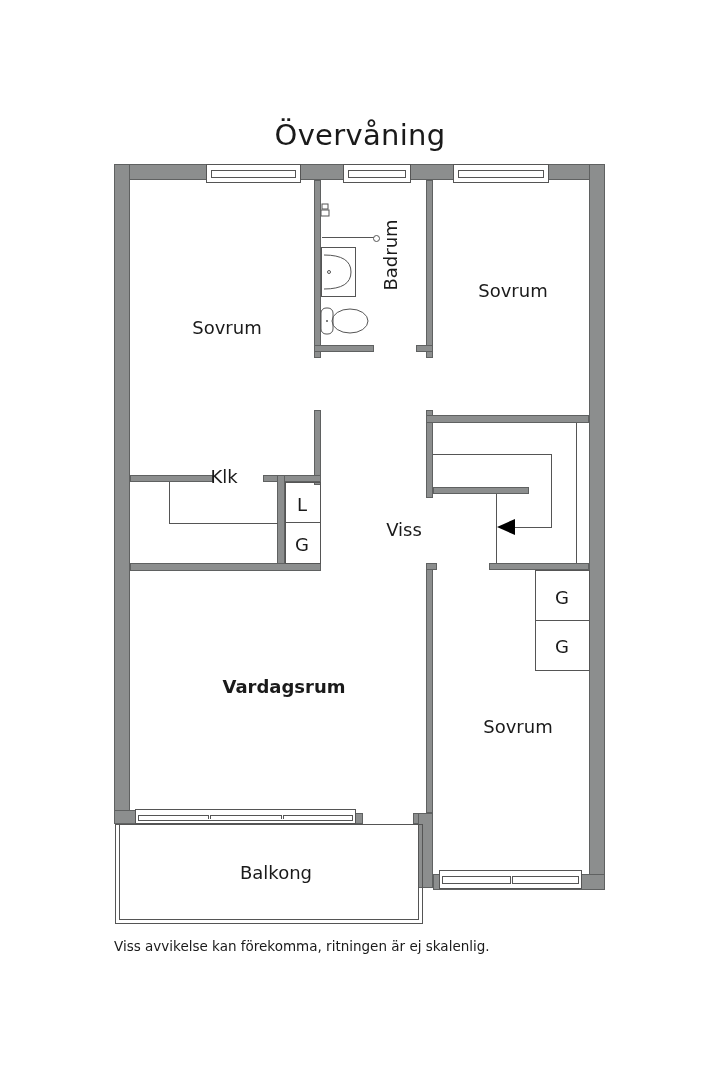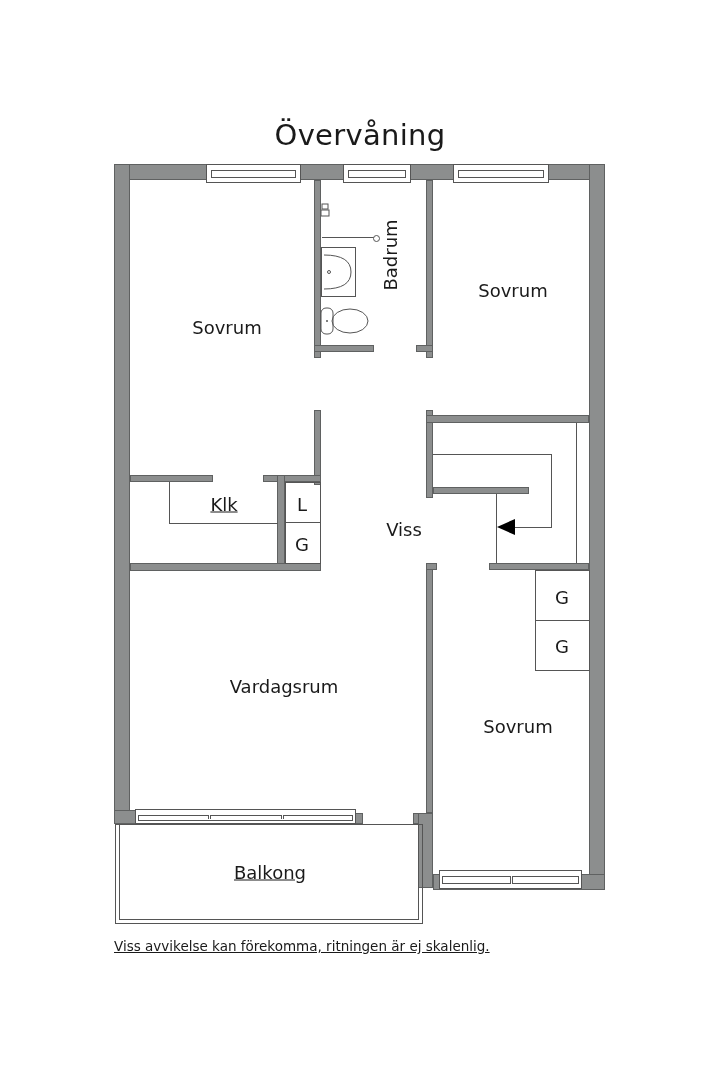--- a/index.html
+++ b/index.html
@@ -8,21 +8,21 @@
   .title { position: absolute; left: 0; width: 720px; top: 118px; text-align: center;
            font-size: 29px; font-weight: normal; letter-spacing: 0.3px; }
   .w { position: absolute; background: #8c8e8e; box-shadow: inset 0 0 0 1px #5f6161; }
   .ln { position: absolute; background: #555; }
   .win { position: absolute; background: #fff; border: 1px solid #555; box-sizing: border-box; }
   .win .pane { position: absolute; left: 4px; right: 4px; top: 5px; bottom: 4px; border: 1px solid #555; box-sizing: border-box; }
   .win .sep { position: absolute; top: 5px; bottom: 4px; width: 3px; border-left: 1px solid #555; border-right: 1px solid #555; box-sizing: border-box; background:#fff; }
   .box { position: absolute; border: 1px solid #555; box-sizing: border-box; background: transparent; }
   .lbl { position: absolute; font-size: 18px; white-space: nowrap; transform: translate(-50%, -50%); }
   .lbl.v { transform: translate(-50%, -50%) rotate(-90deg); }
-  .note { position: absolute; left: 114px; top: 938px; font-size: 13.5px; text-decoration: underline; }
+  .note { position: absolute; left: 114px; top: 938px; font-size: 13.5px; }
   .balcony { position: absolute; left: 115px; top: 824px; width: 308px; height: 100px;
              border: 1px solid #555; box-sizing: border-box; }
   .balcony .inner { position: absolute; left: 3px; top: 0; right: 3px; bottom: 3px; border: 1px solid #555; border-top: none; }
 </style>
 </head>
 <body>
 
 <div class="title">Övervåning</div>
 
 <div>
@@ -112,24 +112,24 @@
   <div class="box" style="left:535px;top:570px;width:55px;height:51px;"></div>
   <div class="box" style="left:535px;top:620px;width:55px;height:51px;"></div>
 
   <div class="balcony">
       <div class="inner"></div>
     </div>
 
   <div class="lbl" style="left:227px;top:327px;">Sovrum</div>
   <div class="lbl v" style="left:390px;top:255px;">Badrum</div>
   <div class="lbl" style="left:513px;top:290px;">Sovrum</div>
-  <div class="lbl" style="left:224px;top:504px;text-decoration:underline;">Klk</div>
+  <div class="lbl" style="left:224px;top:476px;">Klk</div>
   <div class="lbl" style="left:302px;top:504px;">L</div>
   <div class="lbl" style="left:302px;top:544px;">G</div>
   <div class="lbl" style="left:404px;top:529px;">Viss</div>
   <div class="lbl" style="left:562px;top:597px;">G</div>
   <div class="lbl" style="left:562px;top:646px;">G</div>
-  <div class="lbl" style="left:284px;top:686px;">Vardagsrum</div>
+  <div class="lbl" style="left:284px;top:686px;font-weight:bold;">Vardagsrum</div>
   <div class="lbl" style="left:518px;top:726px;">Sovrum</div>
-  <div class="lbl" style="left:270px;top:872px;text-decoration:underline;">Balkong</div>
+  <div class="lbl" style="left:276px;top:872px;">Balkong</div>
 </div>
 
 <div class="note">Viss avvikelse kan förekomma, ritningen är ej skalenlig.</div>
 
 </body></html>

